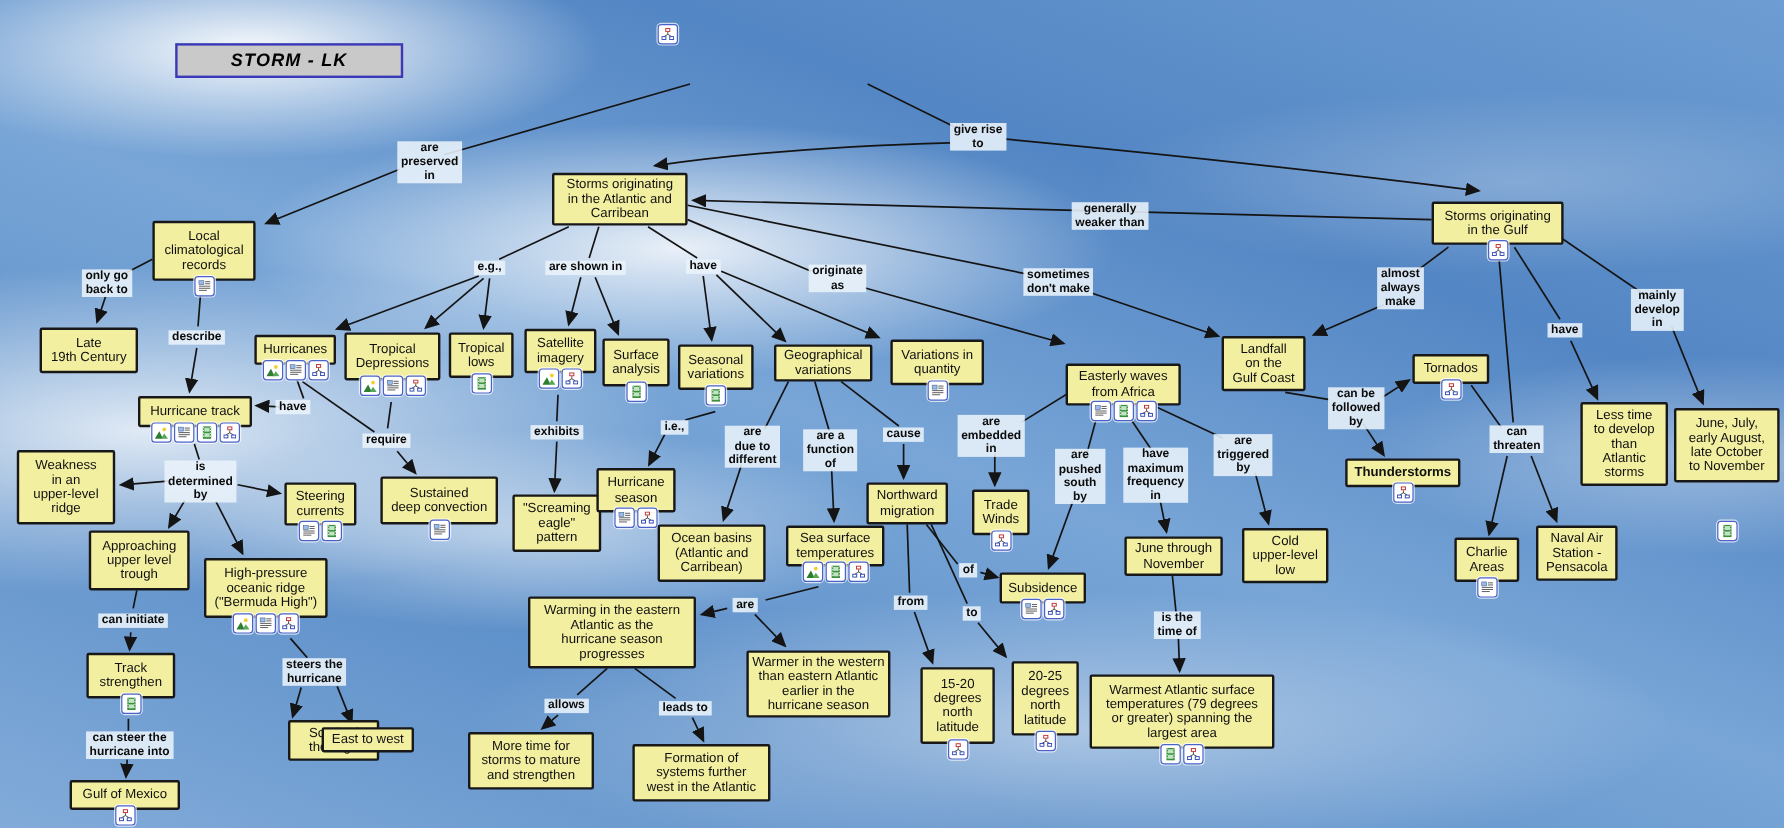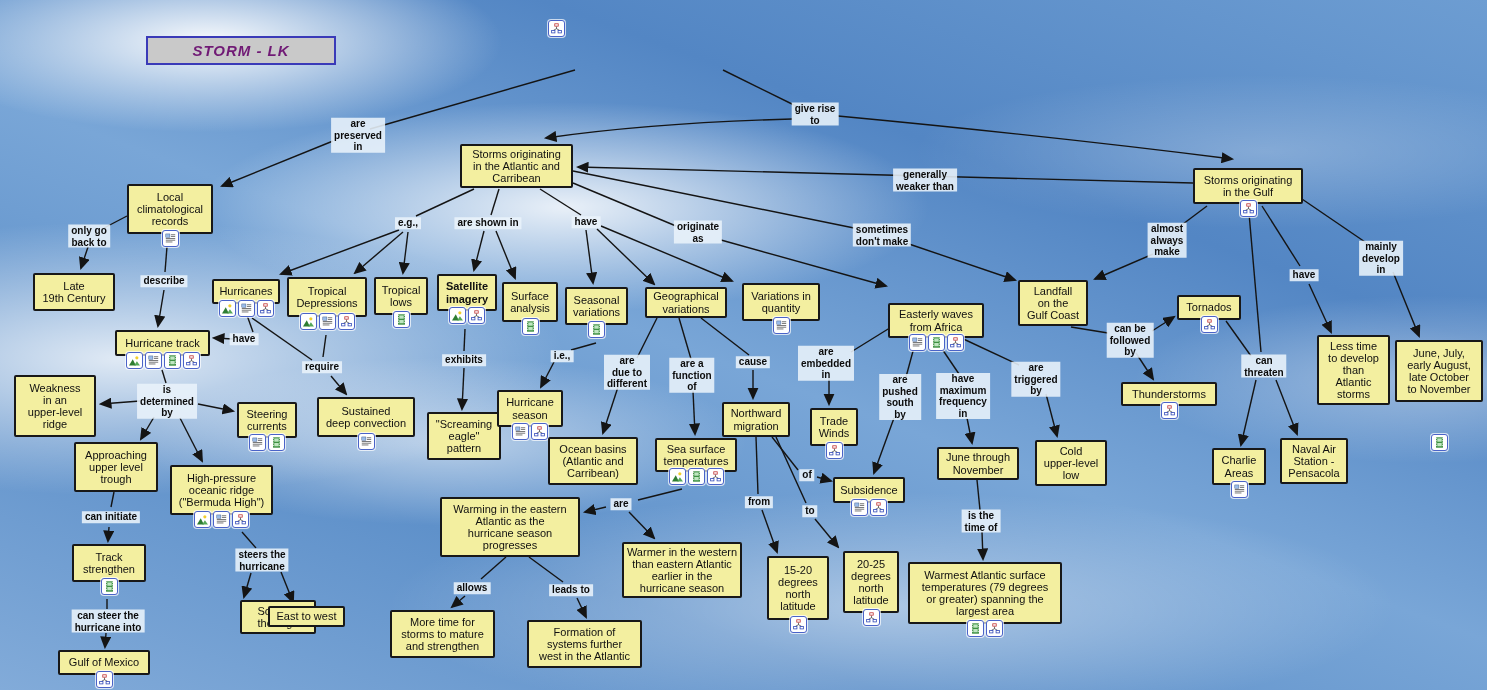--- a/index.html
+++ b/index.html
@@ -22,21 +22,21 @@
   .title .nbox{font-weight:bold;font-size:13.5px;}
   .icons{display:flex;gap:2px;margin-top:-4px;z-index:4;}
   .res-icon{width:15px;height:15px;background:#ffffff;border:1px solid #4a63c8;border-radius:3px;
     display:inline-flex;align-items:center;justify-content:center;box-shadow:0 0 0 1px rgba(255,255,255,.7);}
   .res-icon svg{width:11px;height:11px;display:block;}
   .llabel{position:absolute;z-index:2;transform:translate(-50%,-50%);
     background:rgba(233,243,251,.88);color:#0b0b0b;font-weight:bold;font-size:10px;line-height:1.15;
     text-align:center;white-space:pre-line;padding:0 3px;}
   #logo{position:absolute;left:146px;top:36px;width:186px;height:25px;z-index:3;
     background:#c9c9c9;border:2px solid #3a3ab8;display:flex;align-items:center;justify-content:center;
-    color:#701a75;font-weight:bold;font-style:italic;font-size:15px;letter-spacing:1px;}
+    color:#000000;font-weight:bold;font-style:italic;font-size:15px;letter-spacing:1px;}
 </style>
 </head>
 <body>
 
 <div id="stage">
   <div id="logo">
     <span>STORM - LK</span>
   </div>
 <svg id="edges" width="1487" height="690">
       <defs>
@@ -369,21 +369,21 @@
             <rect x="2.9" y="7" width="0.9" height="1.4" fill="#fff"></rect>
             <rect x="2.9" y="10" width="0.9" height="1.4" fill="#fff"></rect>
             <rect x="10.2" y="1" width="0.9" height="1.4" fill="#fff"></rect>
             <rect x="10.2" y="4" width="0.9" height="1.4" fill="#fff"></rect>
             <rect x="10.2" y="7" width="0.9" height="1.4" fill="#fff"></rect>
             <rect x="10.2" y="10" width="0.9" height="1.4" fill="#fff"></rect>
           </svg>
         </span>
       </div>
     </div>
-    <div class="node" style="left: 437px; top: 274px; font-weight: bold;">
+    <div class="node" style="left: 437px; top: 274px;">
       <div class="nbox" style="width: 60px; min-height: 37px;">Satellite
 imagery</div>
       <div class="icons">
         <span class="res-icon">
           <svg viewBox="0 0 14 14">
             <rect width="14" height="14" fill="#fff"></rect>
             <circle cx="10" cy="3.6" r="2" fill="#f2cf2e"></circle>
             <path d="M0 13.5 L4.8 5.5 L8.8 13.5 Z" fill="#2e7d32"></path>
             <path d="M6.5 13.5 L10 8 L14 13.5 Z" fill="#55a858"></path>
           </svg>
@@ -539,21 +539,21 @@
             <rect width="14" height="14" fill="#fff"></rect>
             <path d="M7 4.5 V7.2 M7 7.2 L3 9.5 M7 7.2 L11 9.5" stroke="#333" stroke-width="0.9" fill="none"></path>
             <rect x="4.8" y="1" width="4.4" height="3" fill="#fff" stroke="#c03030" stroke-width="1"></rect>
             <rect x="0.8" y="9.6" width="4.2" height="3" fill="#fff" stroke="#3048b8" stroke-width="1"></rect>
             <rect x="9" y="9.6" width="4.2" height="3" fill="#fff" stroke="#3048b8" stroke-width="1"></rect>
           </svg>
         </span>
       </div>
     </div>
     <div class="node" style="left: 1121px; top: 382px;">
-      <div class="nbox" style="width: 96px; min-height: 24px;">Thunderstorms</div>
+      <div class="nbox" style="width: 96px; min-height: 24px; font-weight: bold;">Thunderstorms</div>
       <div class="icons">
         <span class="res-icon">
           <svg viewBox="0 0 14 14">
             <rect width="14" height="14" fill="#fff"></rect>
             <path d="M7 4.5 V7.2 M7 7.2 L3 9.5 M7 7.2 L11 9.5" stroke="#333" stroke-width="0.9" fill="none"></path>
             <rect x="4.8" y="1" width="4.4" height="3" fill="#fff" stroke="#c03030" stroke-width="1"></rect>
             <rect x="0.8" y="9.6" width="4.2" height="3" fill="#fff" stroke="#3048b8" stroke-width="1"></rect>
             <rect x="9" y="9.6" width="4.2" height="3" fill="#fff" stroke="#3048b8" stroke-width="1"></rect>
           </svg>
         </span>

